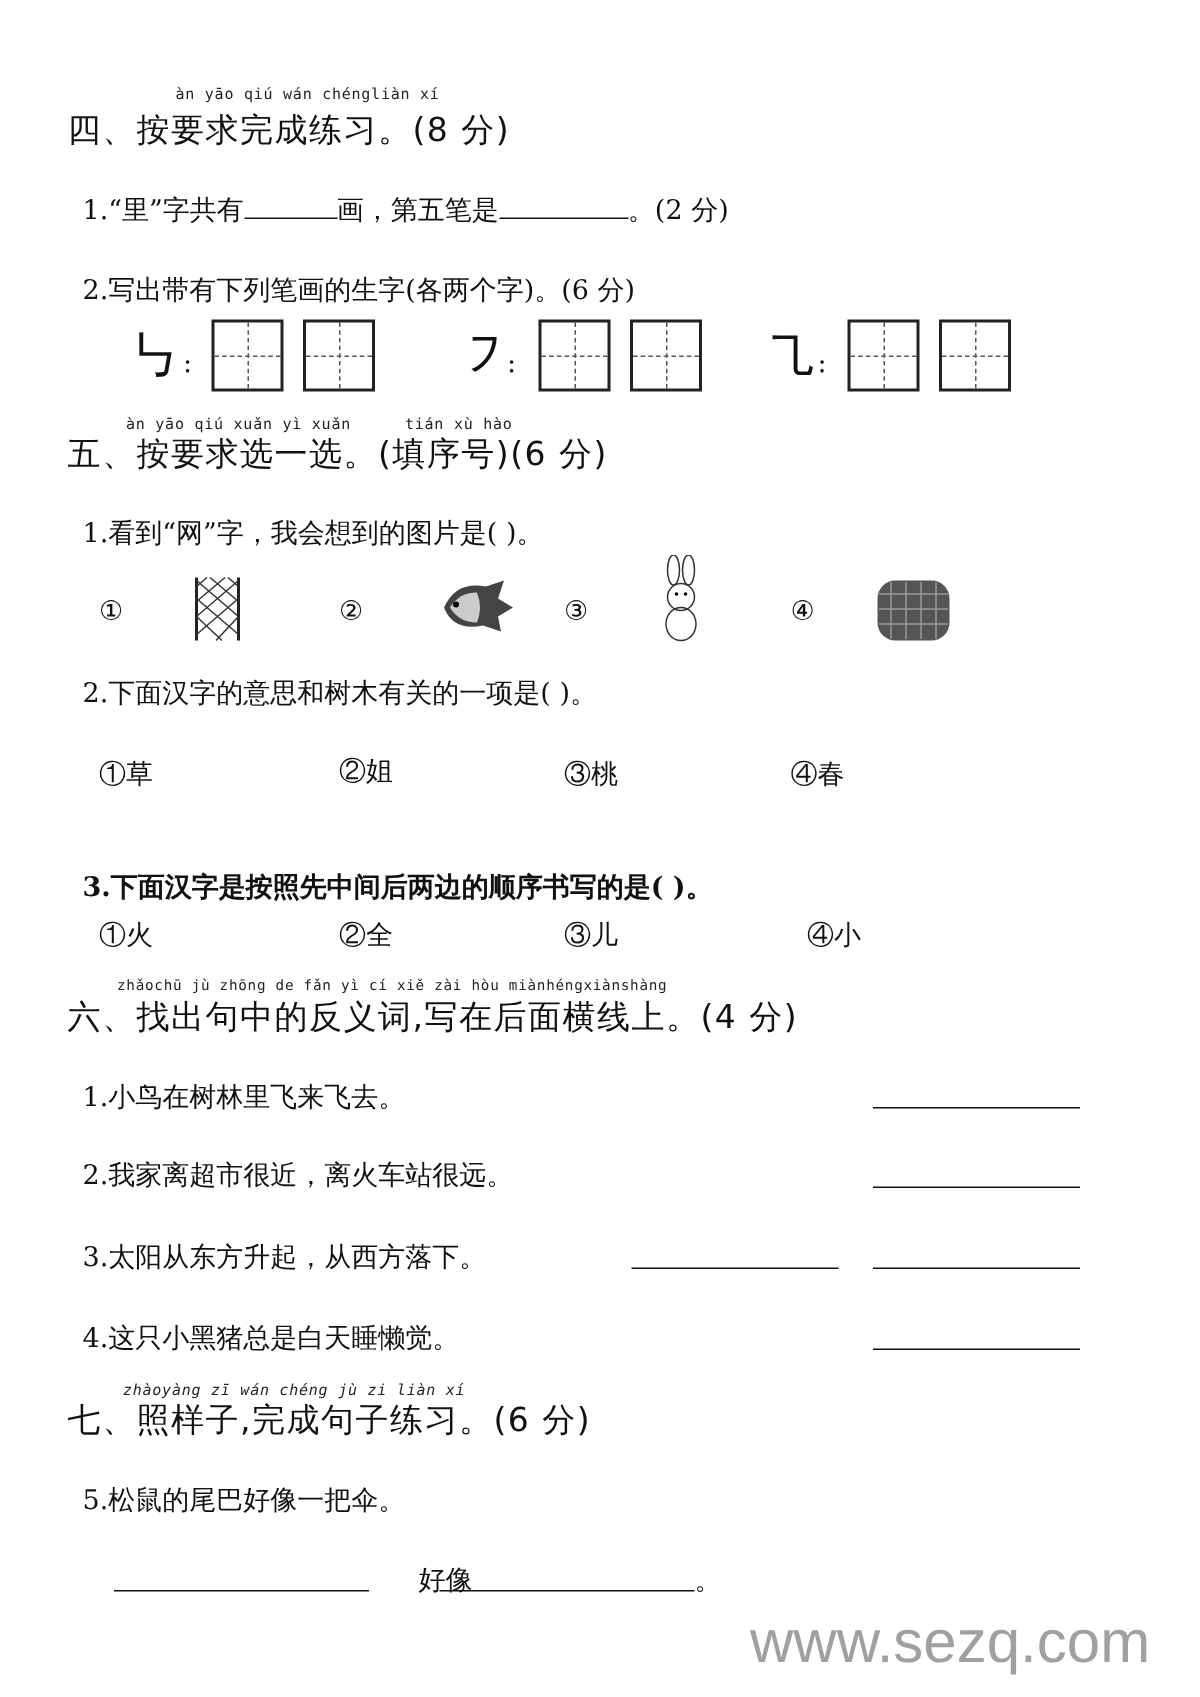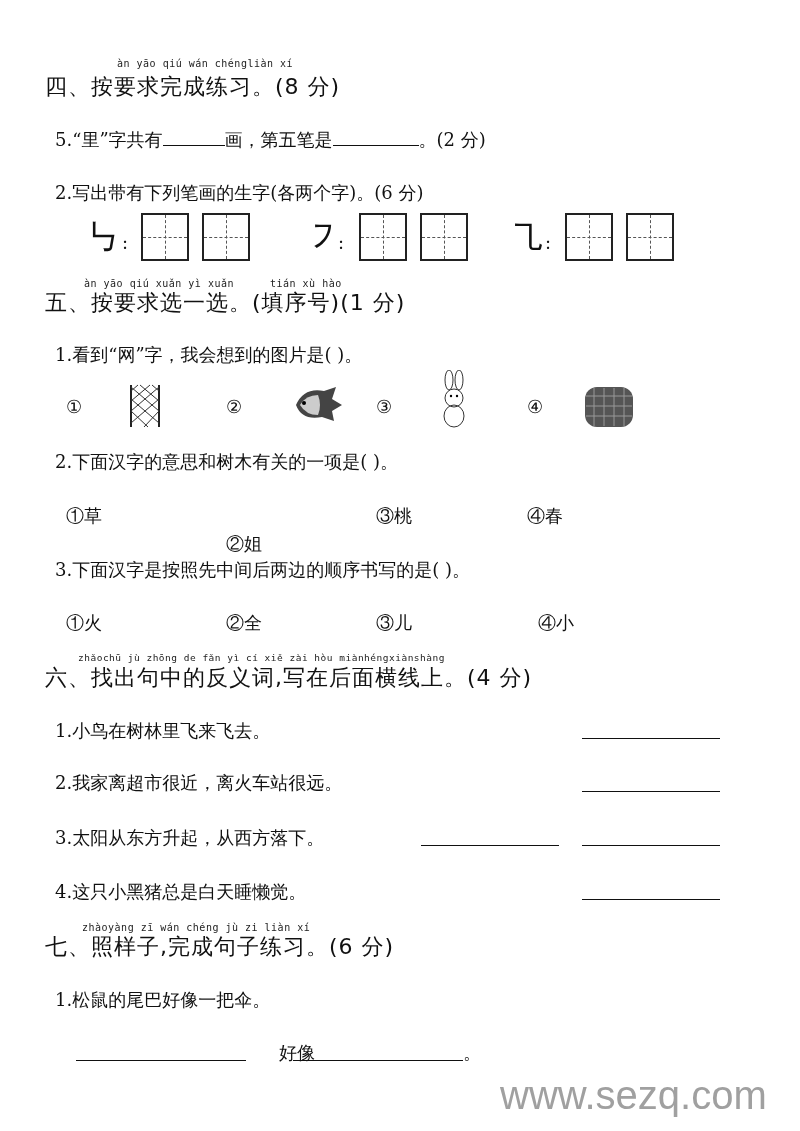--- a/index.html
+++ b/index.html
@@ -18,21 +18,21 @@
   .line { position:absolute; border-bottom:1.5px solid #111; height:0; }
   .watermark { font-family:"Liberation Sans","DejaVu Sans",sans-serif; font-size:40px; color:#a0a0a0; }
 </style>
 </head>
 <body>
 
 <div class="abs pinyin" style="left:84px;top:58px;margin-left:33px;">àn  yāo qiú wán chéngliàn xí</div>
 <div class="abs sec-title" style="left:45px;top:72px;">四、按要求完成练习。(8 分)</div>
 
 <div class="abs q" style="left:55px;top:128px;">
-  <span>5.“里”字共有</span><span class="blank" style="width:62px;"></span><span>画，第五笔是</span><span class="blank" style="width:86px;"></span><span>。(2 分)</span>
+  <span>1.“里”字共有</span><span class="blank" style="width:62px;"></span><span>画，第五笔是</span><span class="blank" style="width:86px;"></span><span>。(2 分)</span>
 </div>
 
 <div class="abs q" style="left:55px;top:181px;">2.写出带有下列笔画的生字(各两个字)。(6 分)</div>
 
 <span class="abs stroke" style="left:86px;top:214px;">㇉</span>
 <span class="abs q" style="left:122px;top:232px;">:</span>
 <div class="tianzi" style="left:141px;top:213px;"></div>
 <div class="tianzi" style="left:202px;top:213px;"></div>
 
 <span class="abs stroke" style="left:306px;top:214px;">㇇</span>
@@ -40,21 +40,21 @@
 <div class="tianzi" style="left:359px;top:213px;"></div>
 <div class="tianzi" style="left:420px;top:213px;"></div>
 
 <span class="abs stroke" style="left:512px;top:214px;">㇈</span>
 <span class="abs q" style="left:545px;top:232px;">:</span>
 <div class="tianzi" style="left:565px;top:213px;"></div>
 <div class="tianzi" style="left:626px;top:213px;"></div>
 
 <div class="abs pinyin" style="left:84px;top:278px;">àn  yāo qiú xuǎn  yì  xuǎn</div>
 <div class="abs pinyin" style="left:270px;top:278px;">tián  xù  hào</div>
-<div class="abs sec-title" style="left:45px;top:288px;">五、按要求选一选。(填序号)(1 分)</div>
+<div class="abs sec-title" style="left:45px;top:288px;">五、按要求选一选。(填序号)(6 分)</div>
 
 <div class="abs q" style="left:55px;top:343px;">1.看到“网”字，我会想到的图片是(    )。</div>
 
 <span class="abs opt" style="left:66px;top:396px;">①</span>
 <svg class="abs" style="left:128px;top:383px;" width="34" height="46">
   <line x1="3" y1="2" x2="3" y2="44" stroke="#222" stroke-width="2"></line>
   <line x1="31" y1="2" x2="31" y2="44" stroke="#222" stroke-width="2"></line>
   <path d="M3 4 L31 28 M3 16 L31 40 M3 28 L20 44 M12 2 L31 18 M24 2 L31 8 M31 4 L3 28 M31 16 L3 40 M31 28 L16 44 M22 2 L3 18 M10 2 L3 8" stroke="#333" stroke-width="1" fill="none"></path>
 </svg>
 
@@ -76,25 +76,25 @@
 </svg>
 
 <span class="abs opt" style="left:527px;top:396px;">④</span>
 <svg class="abs" style="left:584px;top:386px;" width="50" height="42">
   <rect x="1" y="1" width="48" height="40" rx="12" fill="#555"></rect>
   <path d="M10 2 V40 M20 2 V40 M30 2 V40 M40 2 V40 M2 10 H48 M2 20 H48 M2 30 H48" stroke="#999" stroke-width="1"></path>
 </svg>
 
 <div class="abs q" style="left:55px;top:450px;">2.下面汉字的意思和树木有关的一项是(    )。</div>
 <span class="abs opt" style="left:66px;top:504px;">①草</span>
-<span class="abs opt" style="left:226px;top:532px;text-align:right;">②姐</span>
+<span class="abs opt" style="left:226px;top:502px;text-align:right;">②姐</span>
 <span class="abs opt" style="left:376px;top:504px;">③桃</span>
 <span class="abs opt" style="left:527px;top:504px;">④春</span>
 
-<div class="abs q" style="left:55px;top:558px;">3.下面汉字是按照先中间后两边的顺序书写的是(    )。</div>
+<div class="abs q" style="left:55px;top:579px;font-weight:bold;">3.下面汉字是按照先中间后两边的顺序书写的是(    )。</div>
 <span class="abs opt" style="left:66px;top:611px;">①火</span>
 <span class="abs opt" style="left:226px;top:611px;">②全</span>
 <span class="abs opt" style="left:376px;top:611px;">③儿</span>
 <span class="abs opt" style="left:538px;top:611px;">④小</span>
 
 <div class="abs pinyin" style="left:78px;top:652px;font-size:9.5px;">zhǎochū  jù zhōng de  fǎn  yì  cí    xiě zài hòu miànhéngxiànshàng</div>
 <div class="abs sec-title" style="left:45px;top:663px;">六、找出句中的反义词,写在后面横线上。(4 分)</div>
 
 <div class="abs q" style="left:55px;top:719px;">1.小鸟在树林里飞来飞去。</div>
 <div class="line" style="left:582px;top:738px;width:138px;"></div>
@@ -102,23 +102,23 @@
 <div class="abs q" style="left:55px;top:771px;">2.我家离超市很近，离火车站很远。</div>
 <div class="line" style="left:582px;top:791px;width:138px;"></div>
 
 <div class="abs q" style="left:55px;top:826px;">3.太阳从东方升起，从西方落下。</div>
 <div class="line" style="left:421px;top:845px;width:138px;"></div>
 <div class="line" style="left:582px;top:845px;width:138px;"></div>
 
 <div class="abs q" style="left:55px;top:880px;">4.这只小黑猪总是白天睡懒觉。</div>
 <div class="line" style="left:582px;top:899px;width:138px;"></div>
 
-<div class="abs pinyin" style="left:82px;top:922px;">zhàoyàng zī   wán chéng  jù  zi liàn xí</div>
+<div class="abs pinyin" style="left:82px;top:922px;font-style:italic;">zhàoyàng zī   wán chéng  jù  zi liàn xí</div>
 <div class="abs sec-title" style="left:45px;top:932px;">七、照样子,完成句子练习。(6 分)</div>
 
-<div class="abs q" style="left:55px;top:988px;">1.松鼠的尾巴好像一把伞。</div>
+<div class="abs q" style="left:55px;top:988px;">5.松鼠的尾巴好像一把伞。</div>
 
 <div class="line" style="left:76px;top:1060px;width:170px;"></div>
 <span class="abs q" style="left:247px;top:1041px;margin-left:32px;">好像</span>
 <div class="line" style="left:293px;top:1060px;width:170px;"></div>
 <span class="abs q" style="left:463px;top:1041px;">。</span>
 
 <div class="abs watermark" style="left:500px;top:1055px;margin-top:18px;">www.sezq.com</div>
 
 </body></html>

